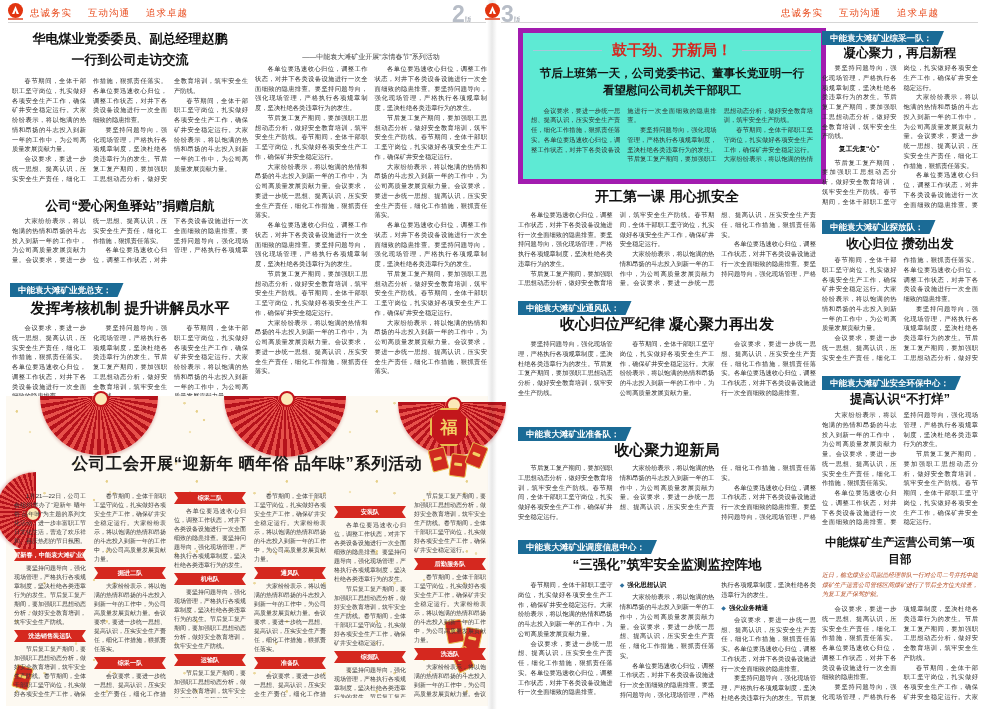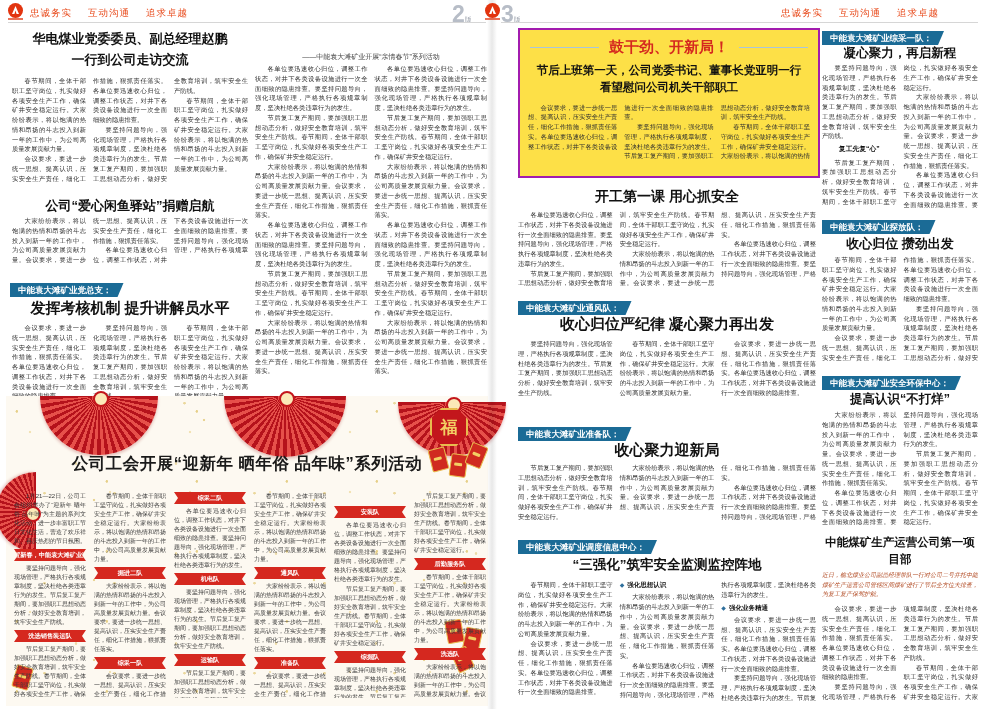--- a/index.html
+++ b/index.html
@@ -22,21 +22,21 @@
   
   .body{font-size:6.3px;line-height:1.55;text-align:justify;color:#2e2e2e;overflow:hidden;column-fill:auto;}
   .body p{margin:0;text-indent:2em;}
   .c3{column-count:3;column-gap:7px;}
   .c2{column-count:2;column-gap:7px;}
   
   .flag{background:#1b6b96;color:#fff;font-weight:bold;font-size:8.5px;line-height:14px;height:14px;
         padding:0 12px 0 8px;display:inline-block;white-space:nowrap;
         clip-path:polygon(0 0,100% 0,calc(100% - 6px) 100%,0 100%);}
   
-  .bigbox{border:2px solid #a21caf;background:#fde047;}
+  .bigbox{border:5px solid #a21caf;background:#5eead4;}
   .titlerow{display:flex;align-items:center;gap:10px;padding:0 10px;}
   .titlerow::before,.titlerow::after{content:"";flex:1;height:1px;background:#a9c6da;}
   .redtitle{color:#d5281f;font-weight:bold;font-size:15px;white-space:nowrap;}
   .boxsub{font-size:11.5px;font-weight:bold;color:#111;text-align:center;line-height:1.5;}
   
   .subhead{font-size:6.5px;font-weight:bold;color:#111;margin:3px 0 2px;break-inside:avoid;}
   .subhead .dia{color:#2f6f9c;margin-right:3px;font-size:6px;}
   .inlinehead{font-size:6.8px;font-weight:bold;color:#111;text-align:center;margin:3px 0;}
   
   .festive{background:#fdf9f1;

